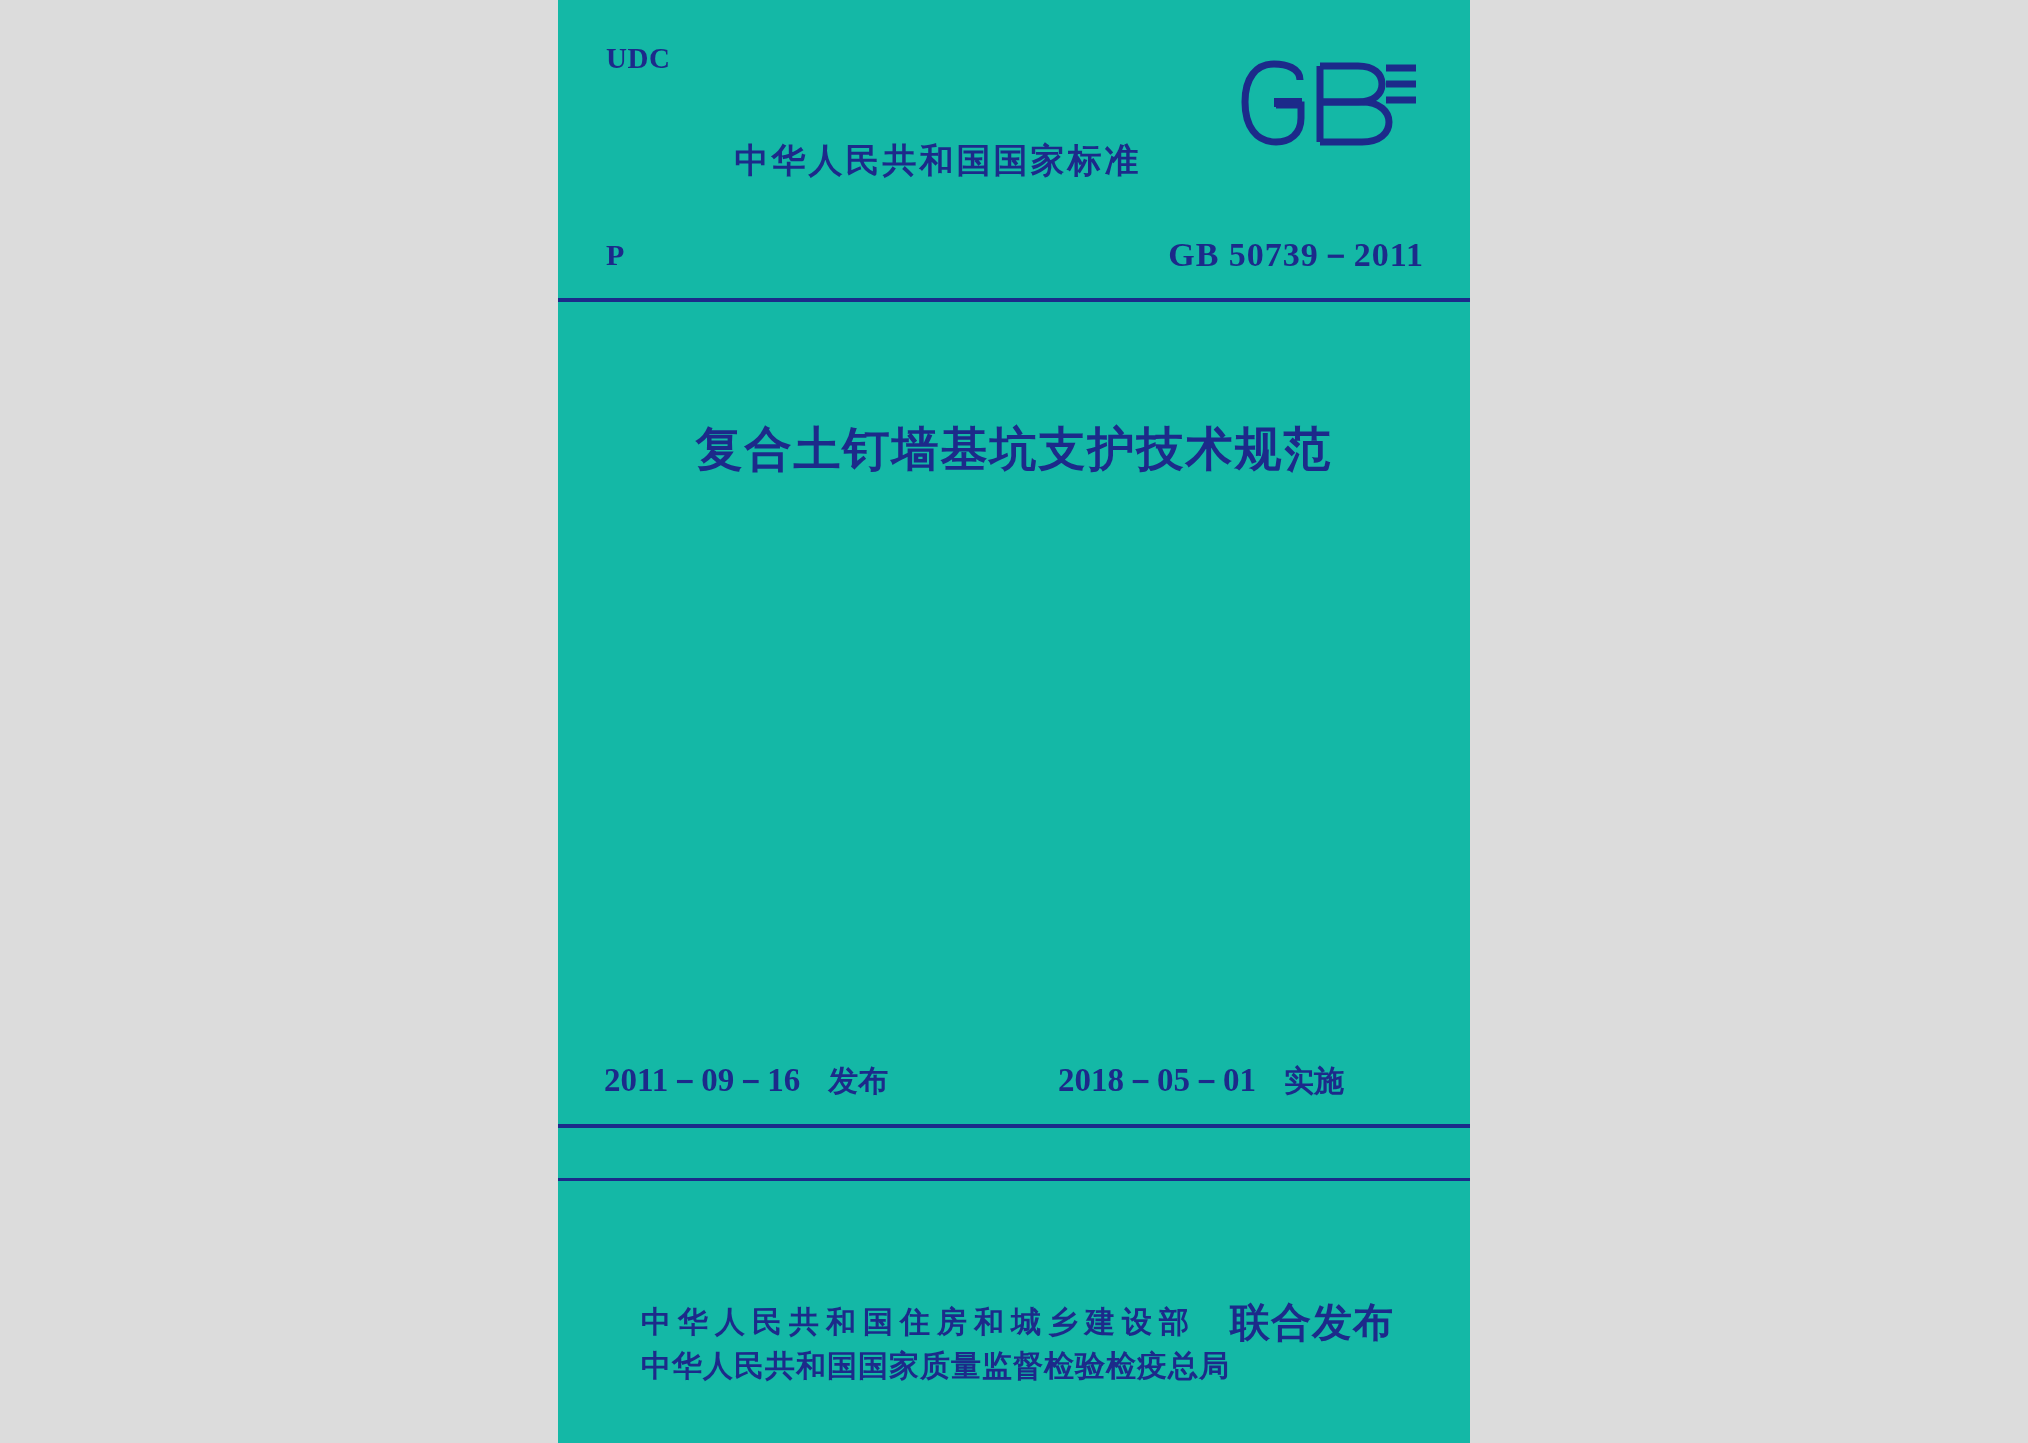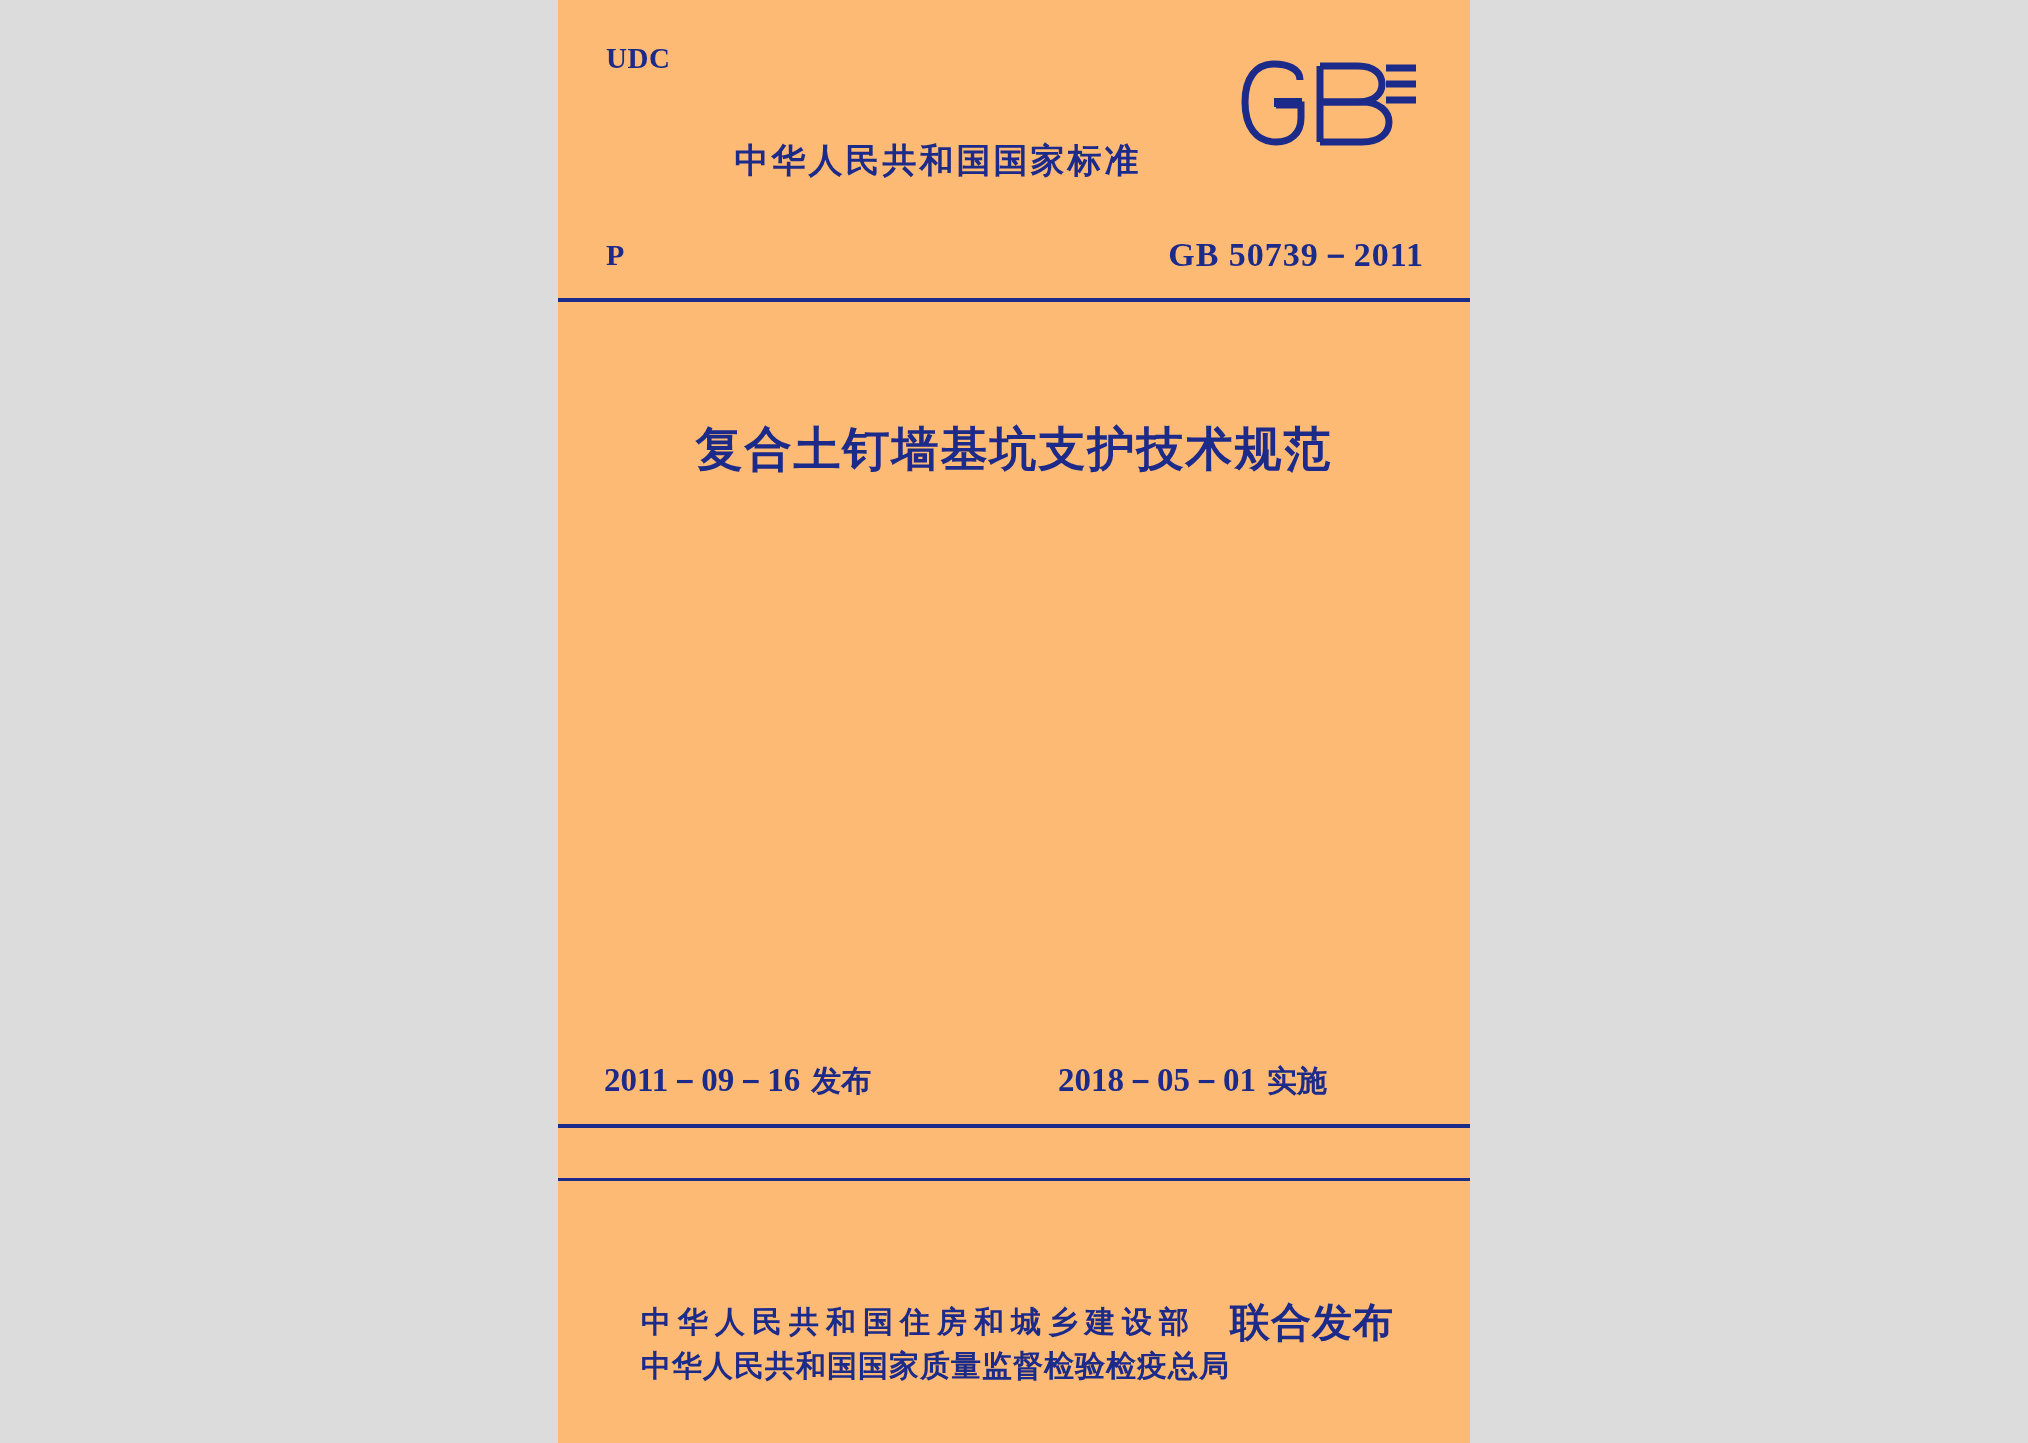--- a/index.html
+++ b/index.html
@@ -9,21 +9,21 @@
     width: 2028px;
     height: 1443px;
     font-family: "Liberation Serif", serif;
   }
   #page {
     position: absolute;
     left: 558px;
     top: 0;
     width: 912px;
     height: 1443px;
-    background: #fdba74;
+    background: #14b8a6;
     overflow: hidden;
   }
   .ink { color: #1c2a8a; }
 
   
   .udc {
     position: absolute;
     left: 48px;
     top: 42px;
     font-family: "Liberation Serif", serif;
@@ -134,21 +134,21 @@
     left: 500px;
     top: 1058px;
     font-family: "Liberation Serif", serif;
     font-weight: bold;
     font-size: 33px;
     white-space: nowrap;
   }
   .date-issue .cn, .date-effect .cn {
     font-family: "DejaVu Sans", sans-serif;
     font-size: 30px;
-    margin-left: 11px;
+    margin-left: 28px;
   }
 
   
   .pub {
     position: absolute;
     left: 40px;
     top: 1300px;
     width: 620px;
     font-family: "DejaVu Sans", sans-serif;
     font-weight: bold;

